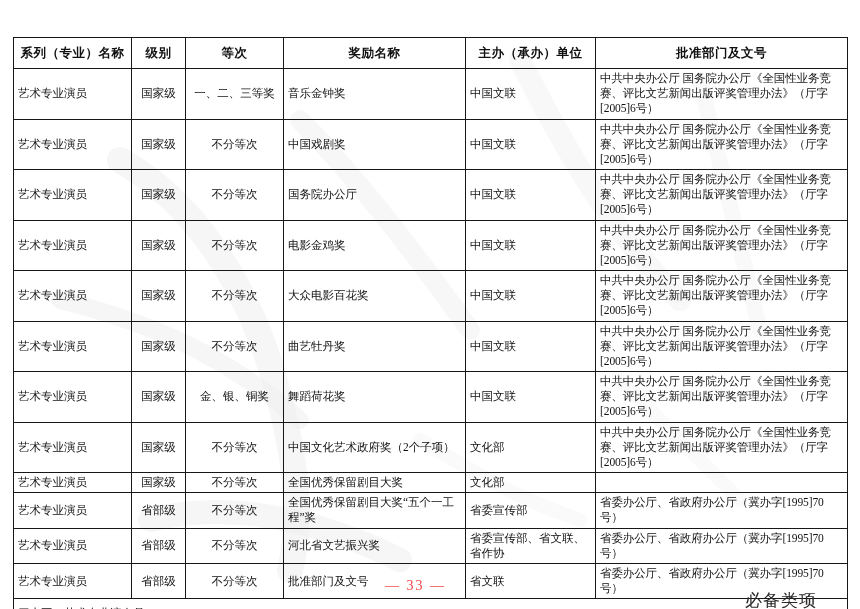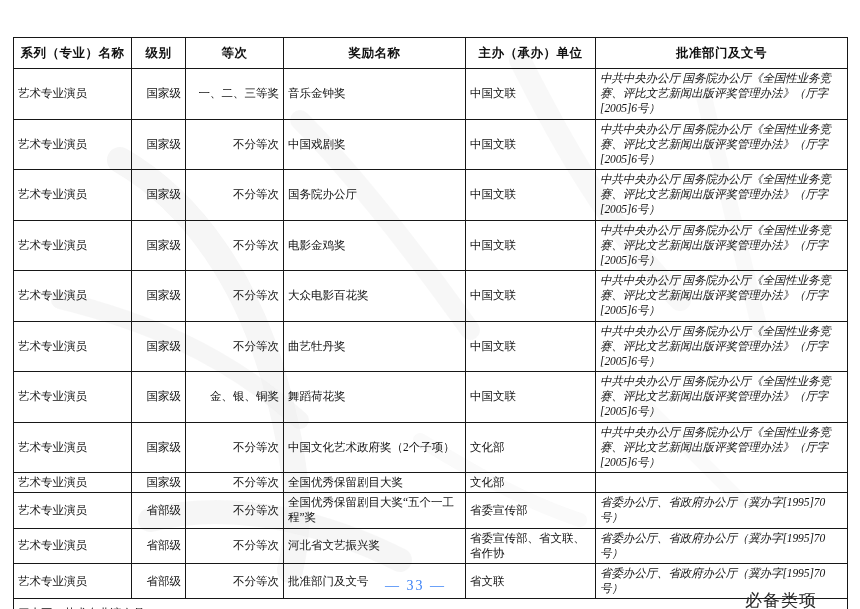--- a/index.html
+++ b/index.html
@@ -70,28 +70,27 @@
   }
 
   
   col.c1 { width: 118px; }
   col.c2 { width: 54px; }
   col.c3 { width: 98px; }
   col.c4 { width: 182px; }
   col.c5 { width: 130px; }
   col.c6 { width: 252px; }
 
-  td.cell-center { text-align: right; }
+  td.cell-center { text-align: center; }
   td.cell-left { text-align: left; }
 
   .approve {
     font-size: 11px;
     line-height: 1.28;
     letter-spacing: -0.1px;
-    font-style: italic;
   }
 
   .awardname {
     padding-left: 6px;
   }
 
   
   td.footer-row {
     text-align: left;
     padding-left: 4px;
@@ -100,21 +99,21 @@
   }
 
   
   .page-num {
     position: absolute;
     left: 0;
     right: 0;
     bottom: 24px;
     text-align: center;
     font-size: 14px;
-    color: #3b82f6;
+    color: #ef4444;
     letter-spacing: 2px;
   }
 
   .corner-label {
     position: absolute;
     right: 14px;
     bottom: 6px;
     font-size: 17px;
     color: #2a2a2a;
     letter-spacing: 1px;

